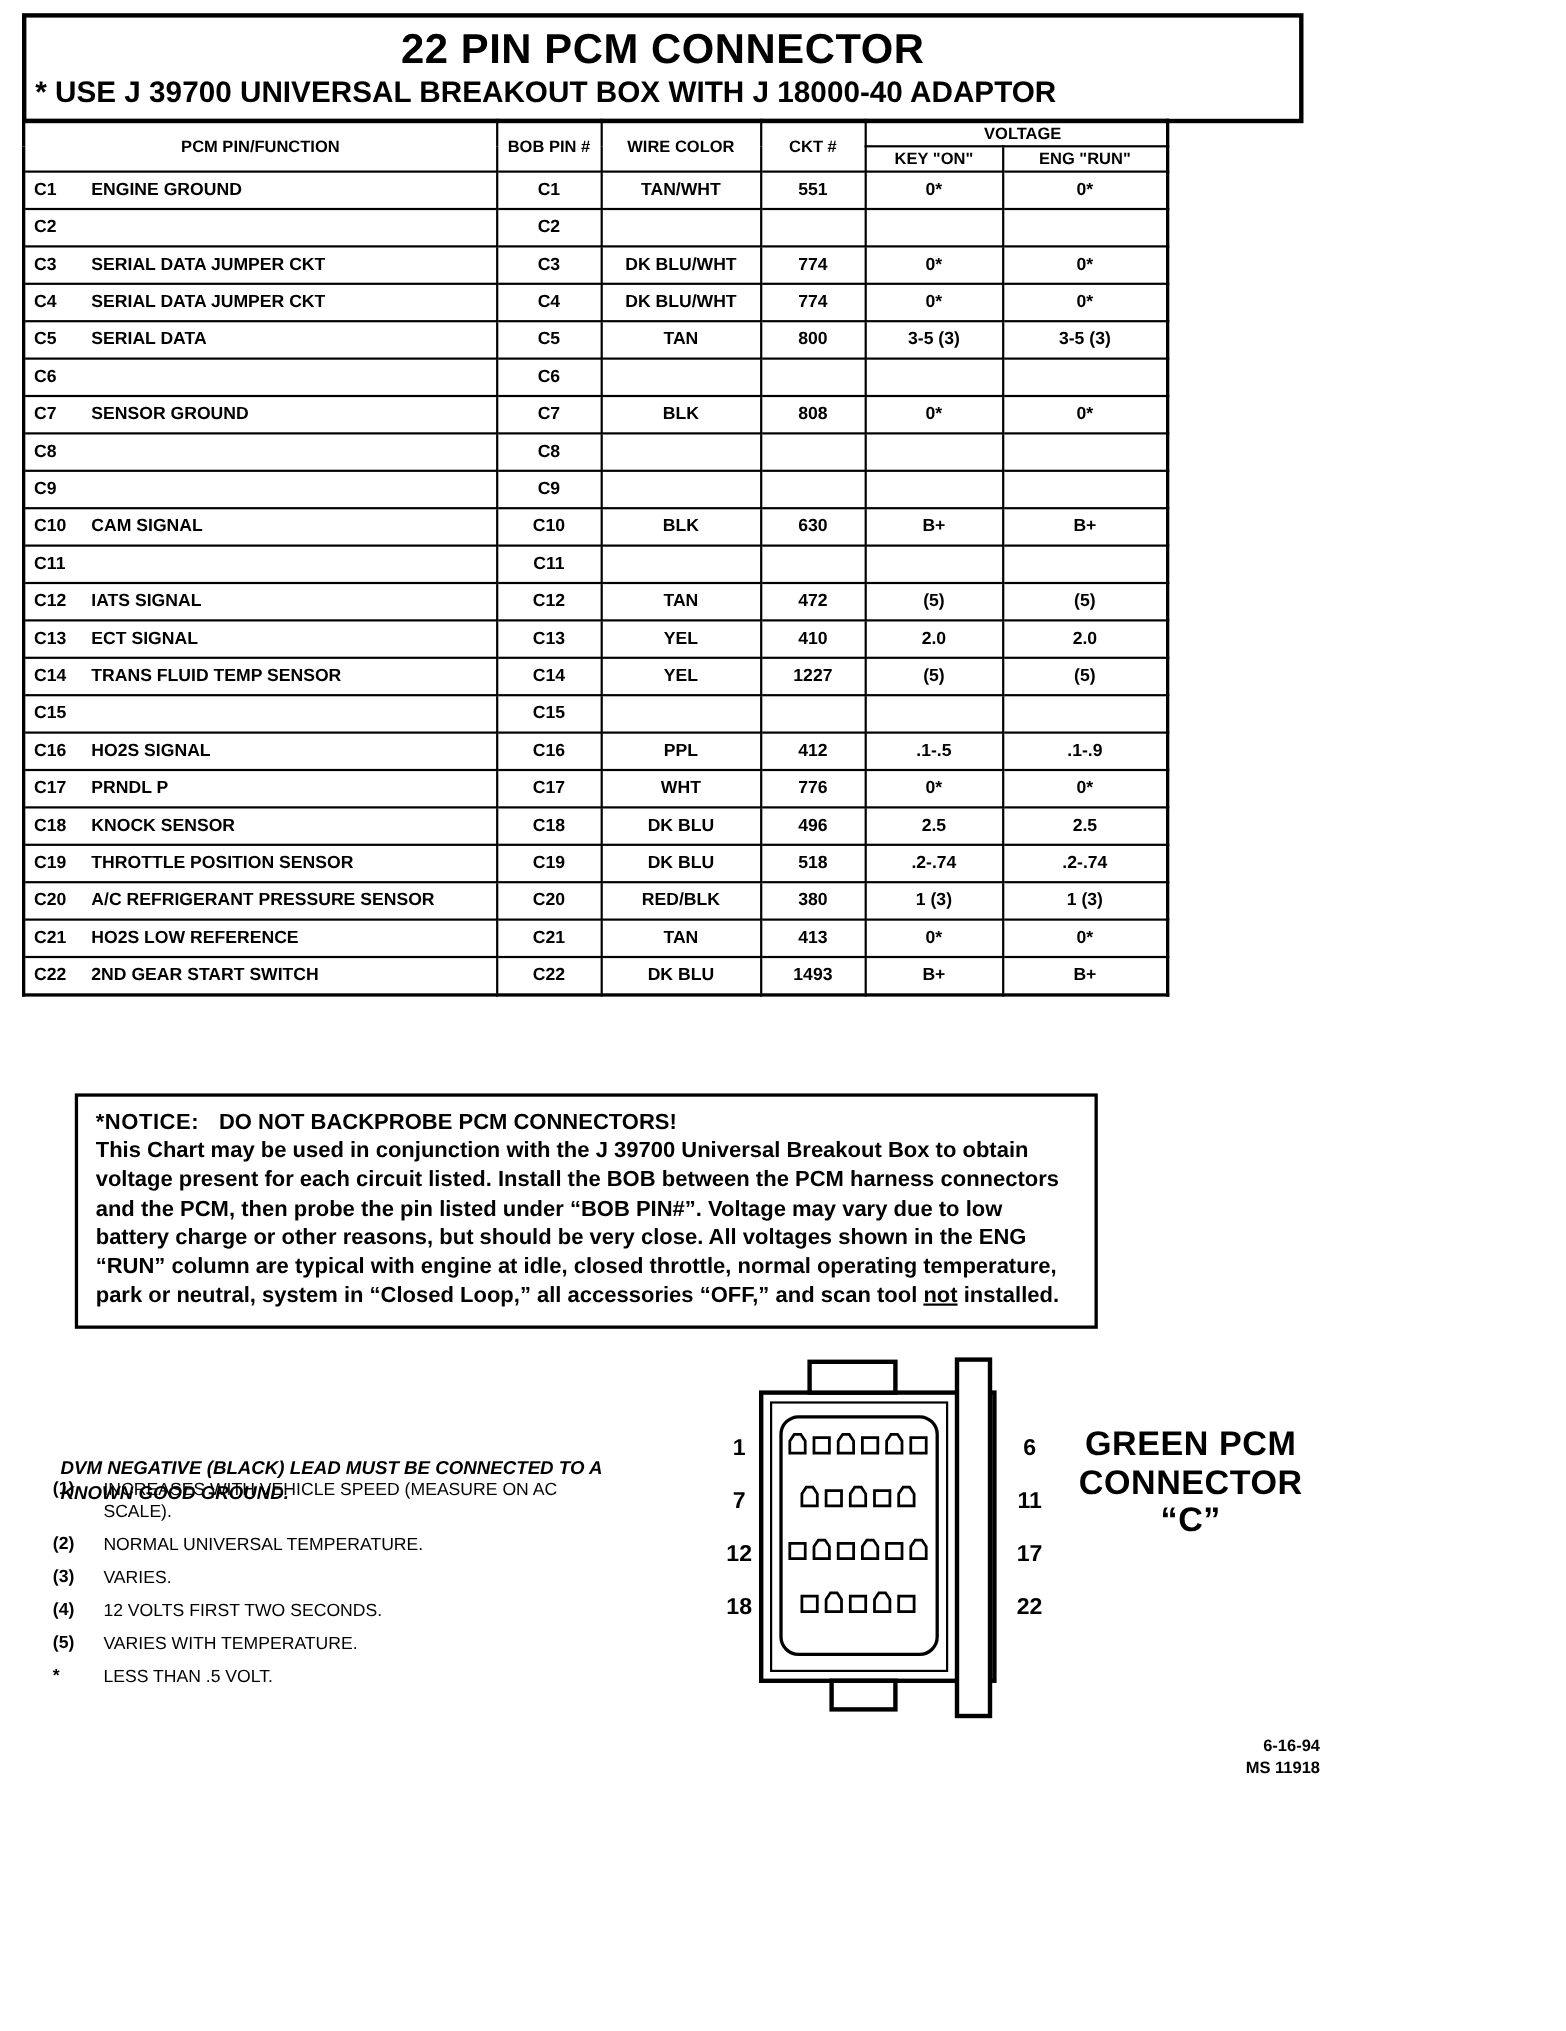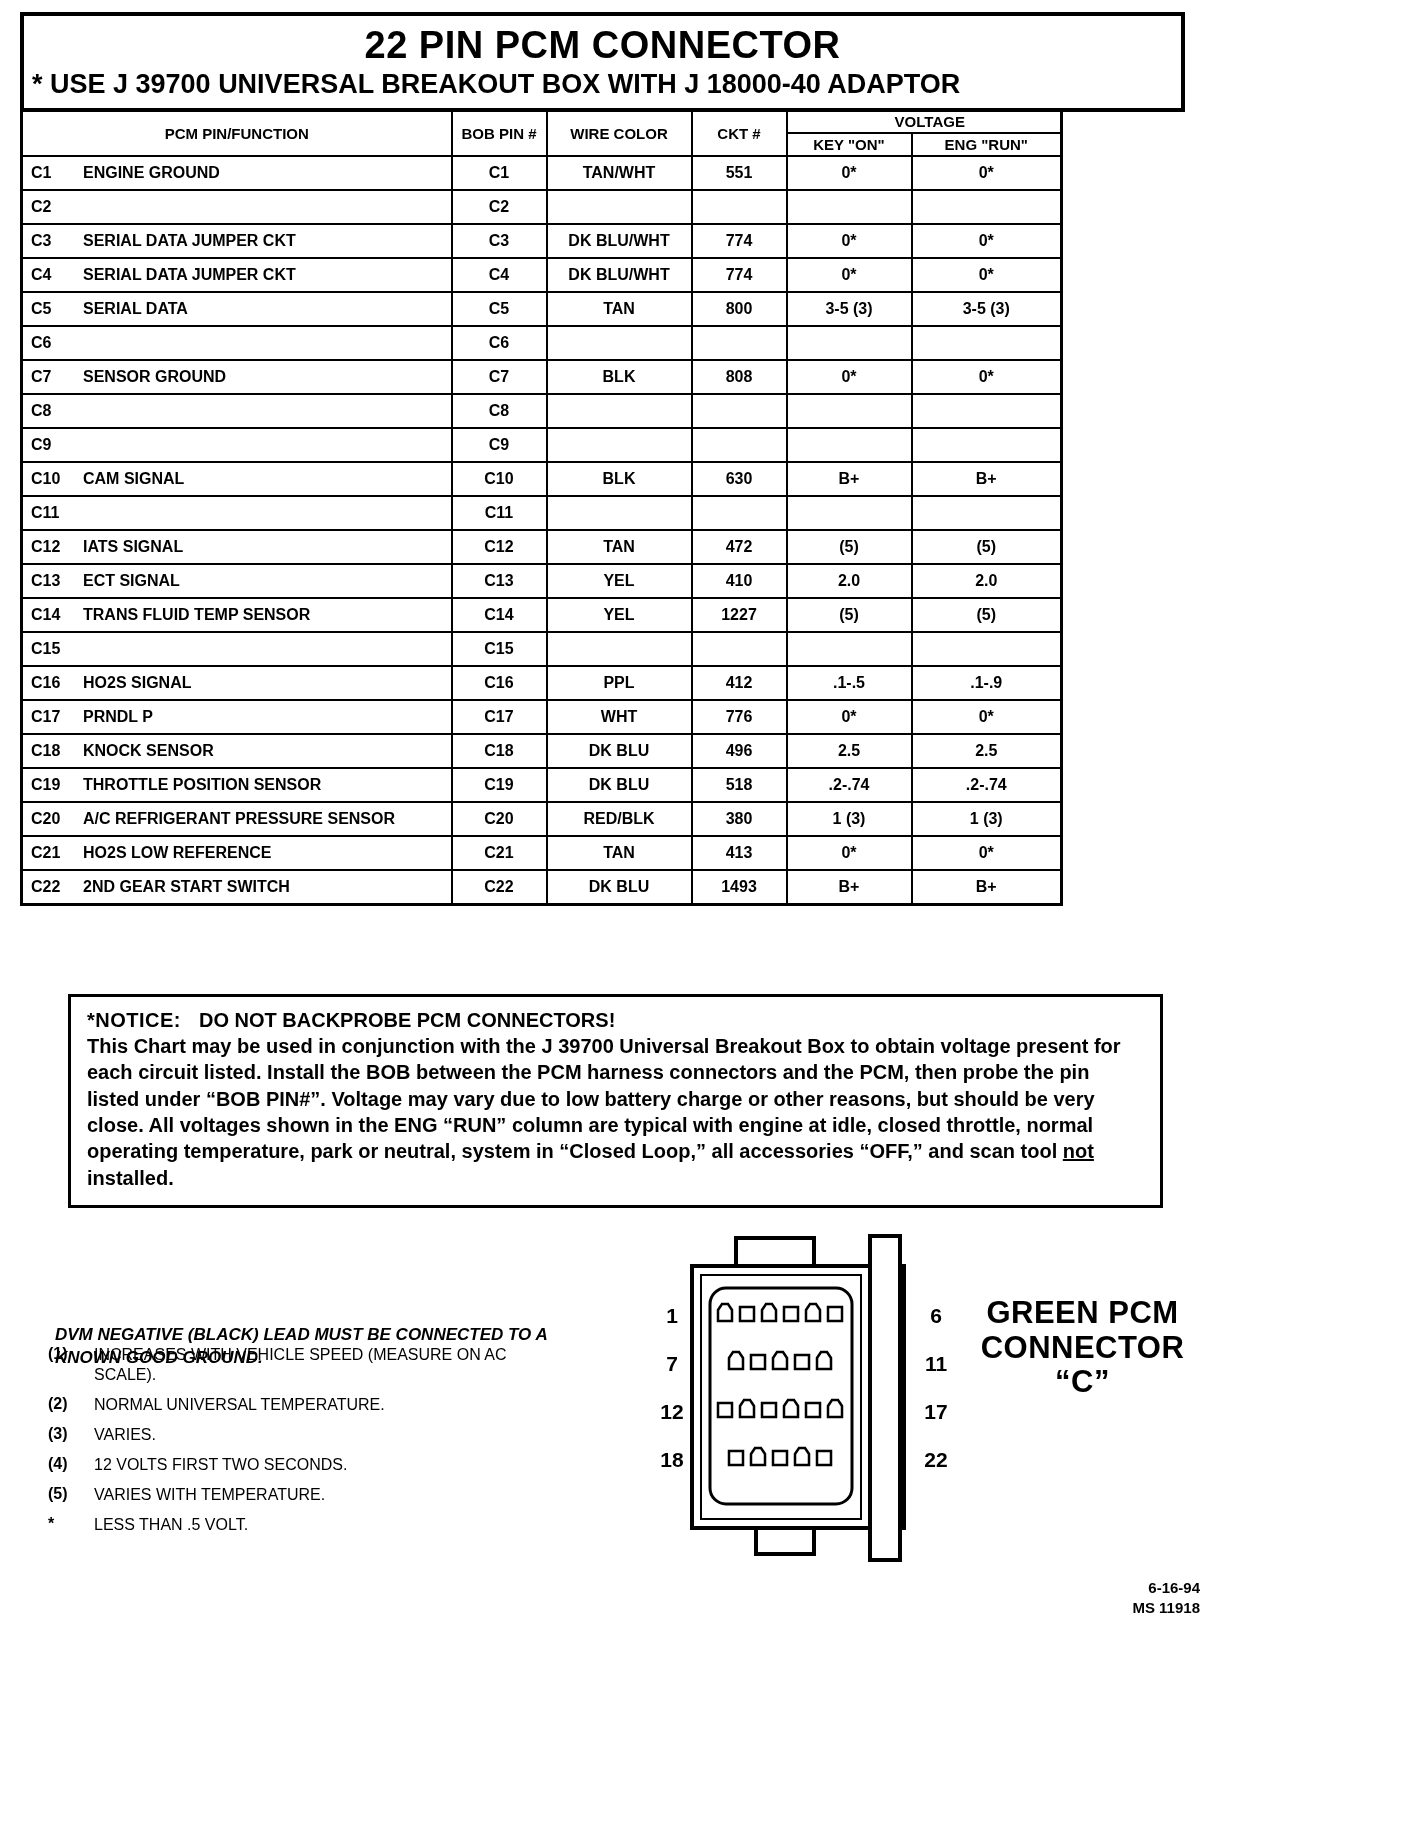--- a/index.html
+++ b/index.html
@@ -59,21 +59,21 @@
     text-align: center;
     vertical-align: middle;
   }
   .pin-table td.c-fn { text-align: left; padding-left: 8px; }
   .pin-label { display: inline-block; width: 52px; }
   .fn-label { display: inline-block; }
 
   
   .notice {
     margin: 88px 0 0 48px;
-    width: 1095px;
+    width: 930px;
     border: 3px solid #000;
     padding: 10px 16px 14px 16px;
     font-size: 20px;
     font-weight: bold;
     line-height: 1.32;
   }
   .notice p { margin: 0; }
   .notice .notice-label { font-weight: bold; letter-spacing: 0.5px; }
   .notice .notice-headline { padding-left: 18px; }
 

